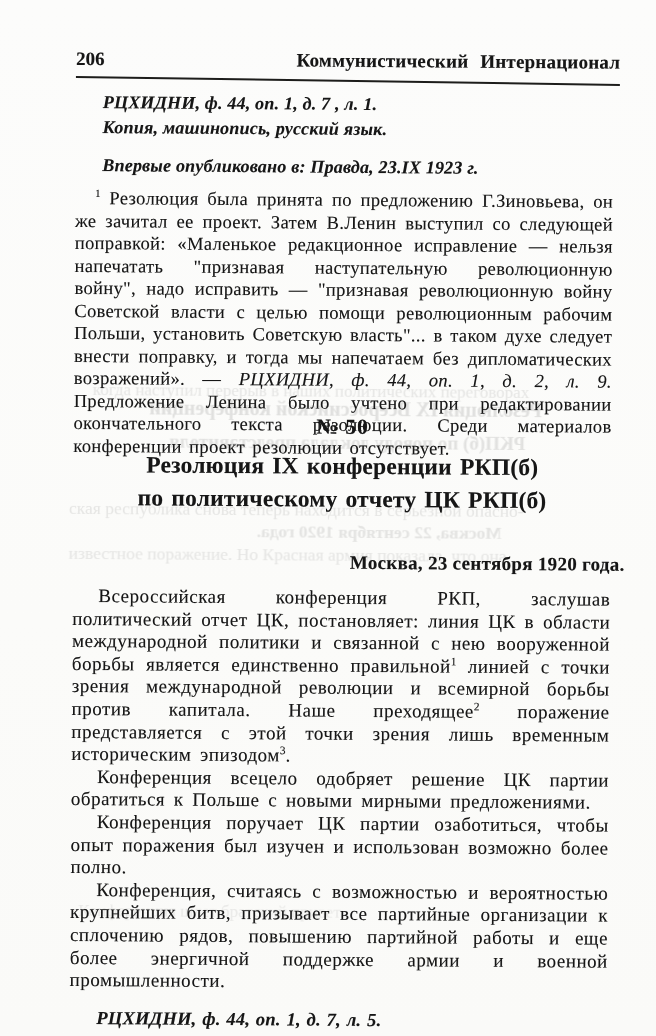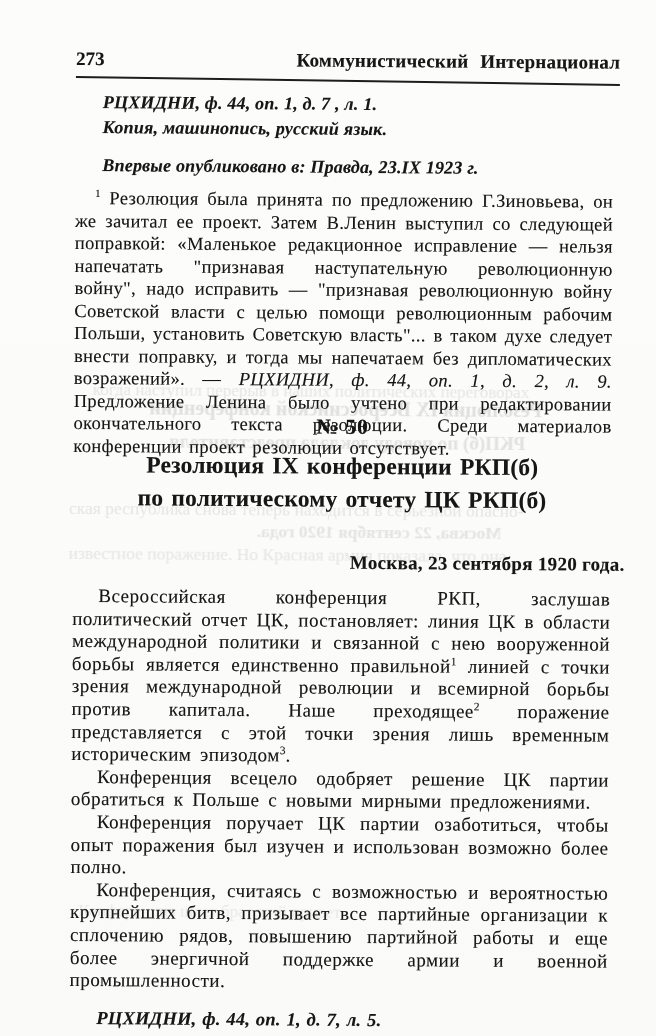--- a/index.html
+++ b/index.html
@@ -72,21 +72,21 @@
 
     <div class="ghost mirror g-bold" style="top:396px; left:88px; width:520px; text-align:center; font-size:20px; opacity:0.13;">Резолюция IX Всероссийской конференции</div>
     <div class="ghost mirror g-bold" style="top:430px; left:80px; width:540px; text-align:center; font-size:19px; opacity:0.12;">РКП(б) по поводу доклада представителя</div>
     <div class="ghost" style="top:498px; left:72px; font-size:17.5px; opacity:0.10;">ская республика снова теперь находится в серьезной опасно-</div>
     <div class="ghost mirror g-bold" style="top:520px; left:260px; font-size:17.5px; opacity:0.11;">Москва, 22 сентября 1920 года.</div>
     <div class="ghost" style="top:543px; left:72px; font-size:17.5px; opacity:0.10;">известное поражение. Но Красная армия показала, что она</div>
     <div class="ghost" style="top:380px; left:95px; font-size:17px; opacity:0.10;">когда наступил перерыв в наших политических переговорах</div>
     <div class="ghost" style="top:901px; left:84px; font-size:17px; opacity:0.08;">Конференция шлет братский привет</div>
 
     <div class="runhead">
-      <span>273</span>
+      <span>206</span>
       <span class="jtitle">Коммунистический Интернационал</span>
     </div>
     <div class="hrule"></div>
 
     <div class="arch arch-top">
       <span>РЦХИДНИ, ф. 44, оп. 1, д. 7 , л. 1.</span><br>
       <span>Копия, машинопись, русский язык.</span>
       <span class="pub">Впервые опубликовано в: Правда, 23.IX 1923 г.</span>
     </div>
 

